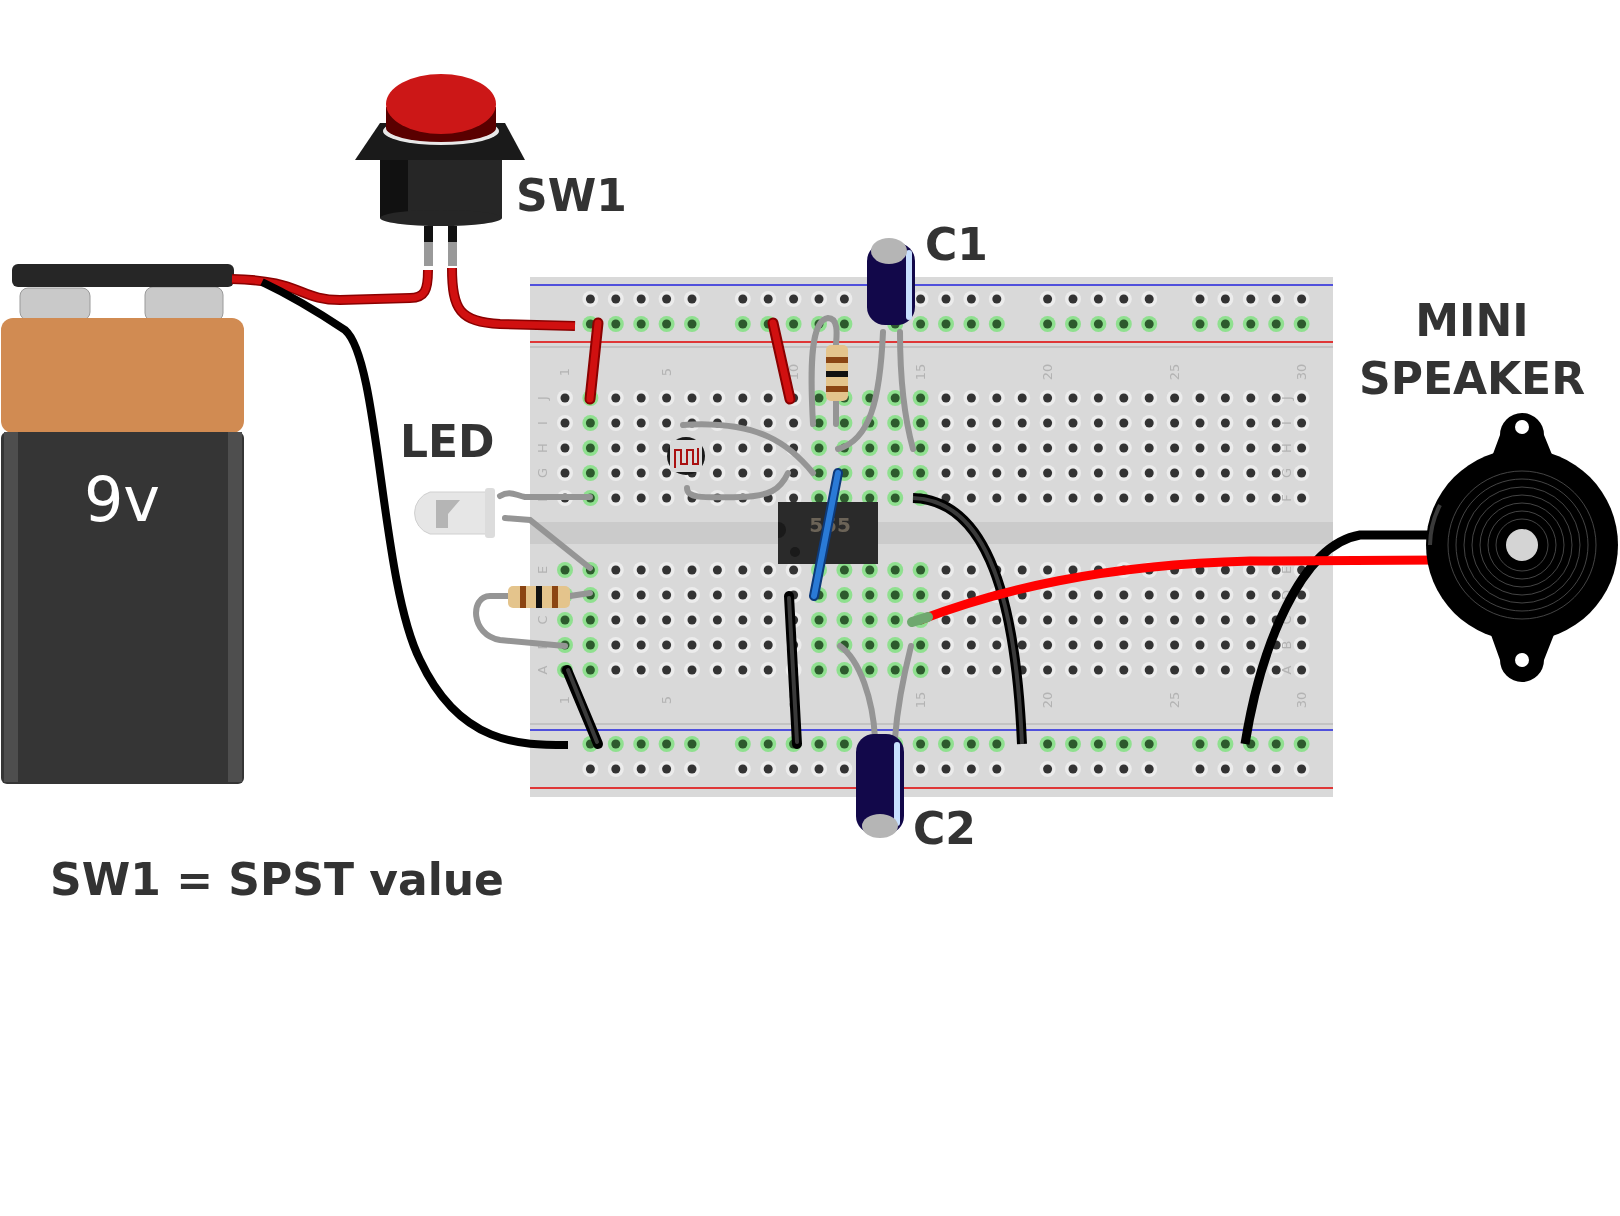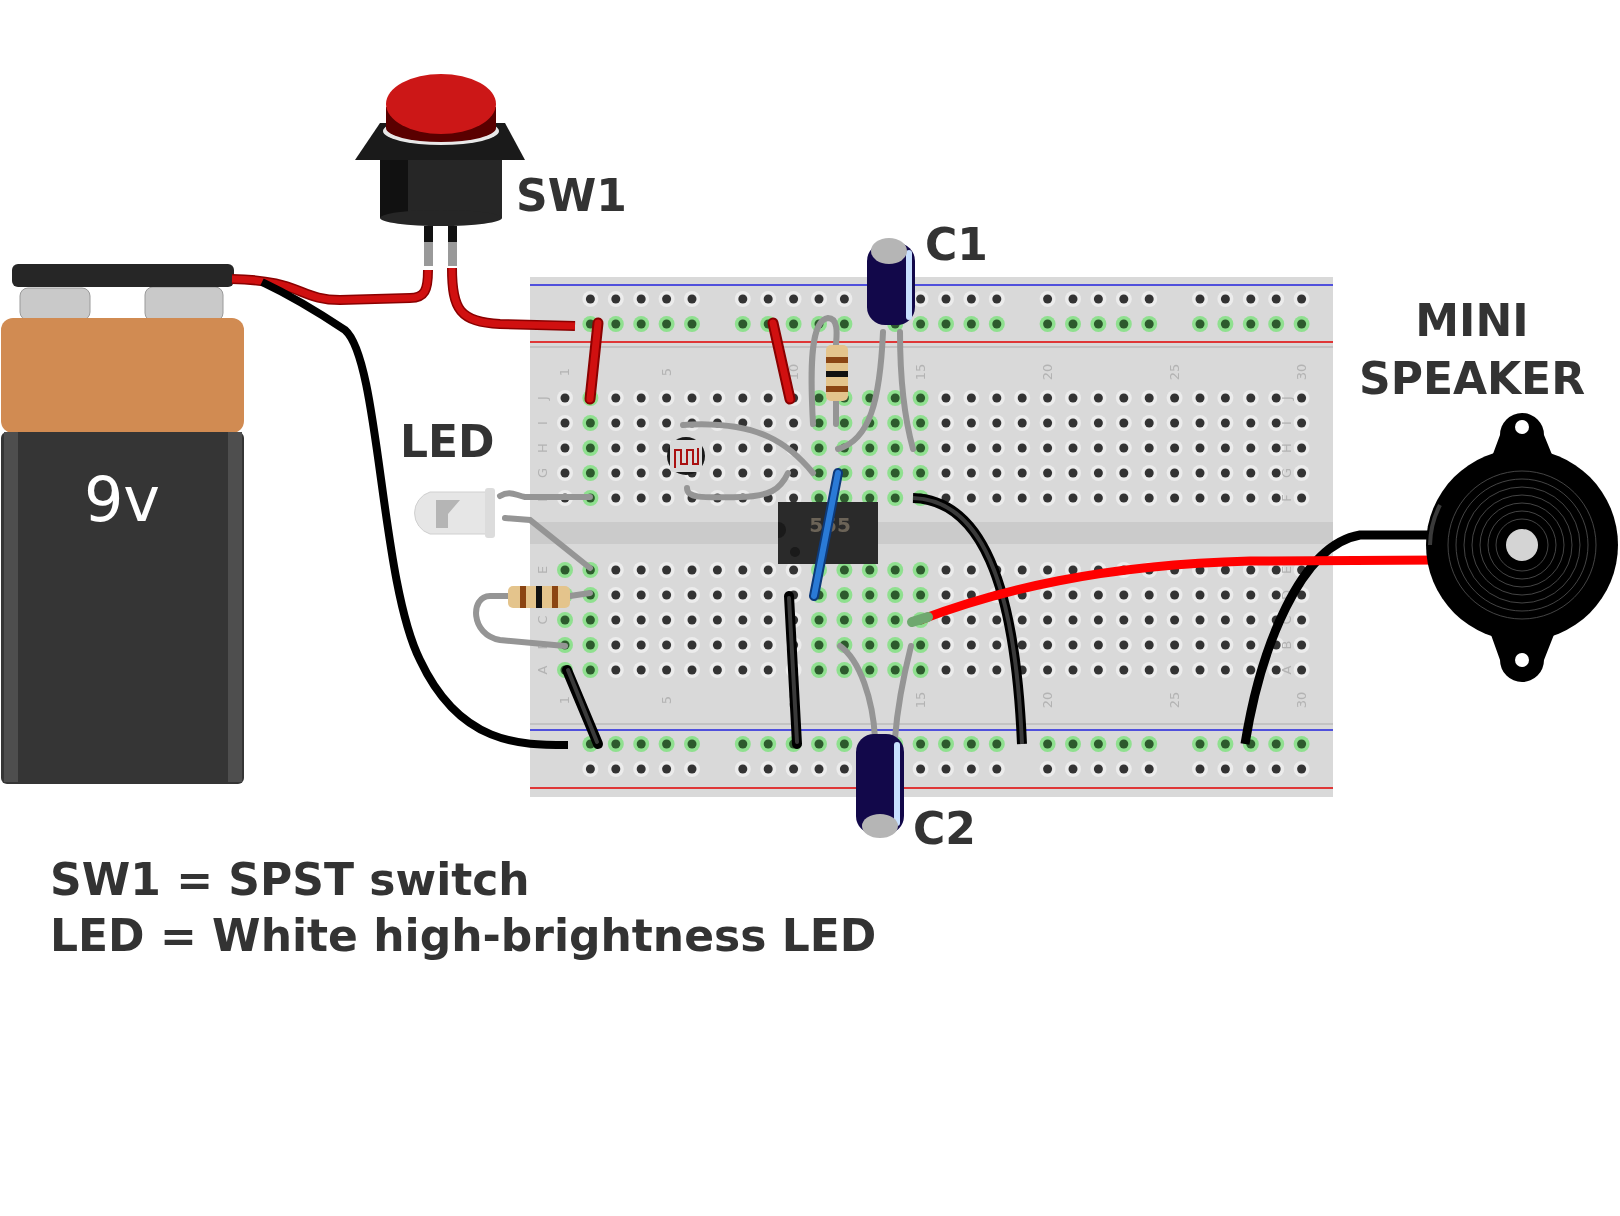--- a/index.html
+++ b/index.html
@@ -1795,15 +1795,14 @@
 
   <g>
     <rect x="856" y="734" width="48" height="100" rx="18" fill="#12084a"></rect>
     <rect x="894" y="742" width="6" height="84" rx="3" fill="#c8e0ff"></rect>
     <ellipse cx="880" cy="826" rx="18" ry="12" fill="#b5b5b5"></ellipse>
   </g>
   <text class="lbl" x="913" y="844" font-size="44">C2</text>
 </svg>
 
 <ul class="legend">
-  <li>SW1 = SPST switch</li>
-  <li>LED = White high-brightness LED</li>
+  <li>SW1 = SPST value</li>
 </ul>
 
 </body></html>

